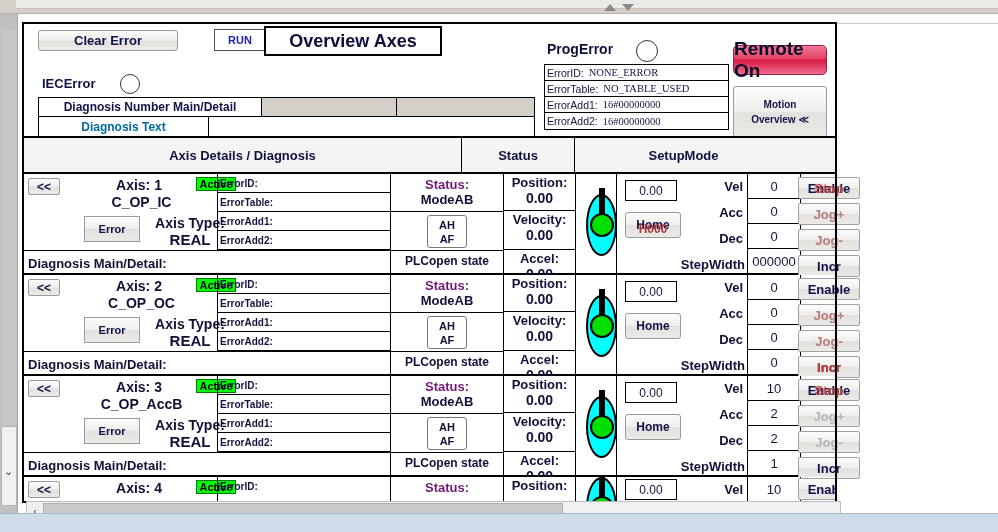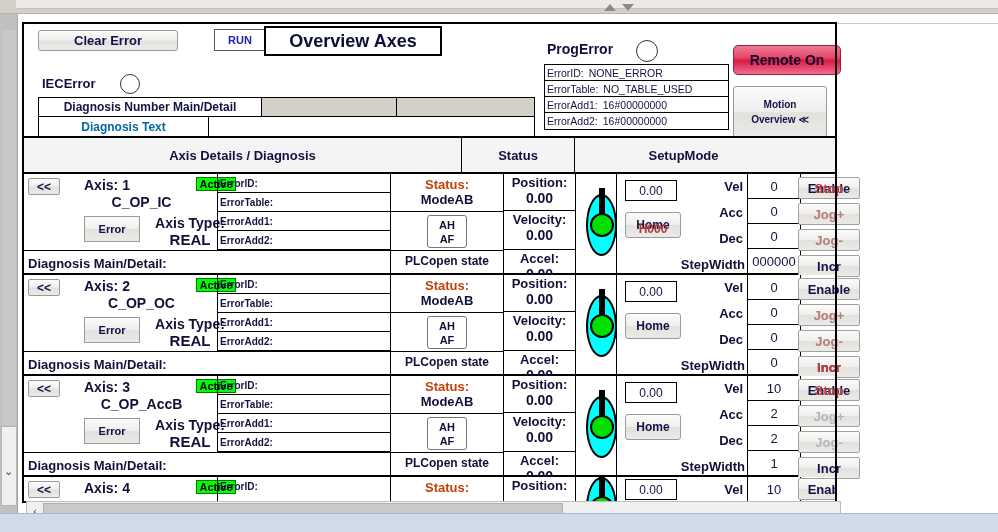--- a/index.html
+++ b/index.html
@@ -142,28 +142,28 @@
   #progerror-table {
     position:absolute; left:520px; top:40px; width:185px; height:66px;
     border:1px solid #000; background:#ffffff;
   }
   .pe-row {
     height:16px; border-bottom:1px solid #000; display:flex; align-items:center;
     padding-left:2px; font-size:10.5px; color:#13133f; white-space:nowrap; overflow:hidden;
   }
   .pe-row:last-child { border-bottom:none; }
   .pe-key { font-weight:normal; }
-  .pe-val { margin-left:5px; }
+  .pe-val { margin-left:5px;font-family:Liberation Serif, serif; }
 
   #remote-on-btn {
-    position:absolute; left:709px; top:21px; width:108px; height:30px;
+    position:absolute; left:709px; top:21px; width:94px; height:30px;
     background:linear-gradient(to bottom,#f07a96 0%,#e54668 42%,#d81b45 52%,#f06d8d 100%);
     border:1px solid #9b2040; border-radius:5px;
     display:flex; align-items:center; justify-content:center;
-    font-size:14px; font-weight:bold; color:#0b0b2e; cursor:pointer;
+    font-size:19px; font-weight:bold; color:#0b0b2e; cursor:pointer;
   }
   #motion-overview-btn {
     position:absolute; left:709px; top:62px; width:94px; height:52px;
     font-size:10px; line-height:15px; flex-direction:column;
   }
 
   
   #col-header {
     position:absolute; left:0; top:112px; width:811px; height:38px;
     border-top:2px solid #000; border-bottom:2px solid #000;
@@ -191,21 +191,21 @@
 
   
   .ad-block { position:absolute; left:0; top:0; width:366px; height:100%; }
 
   .collapse-btn {
     position:absolute; left:4px; top:4px; width:32px; height:17px;
     font-size:12px; border-radius:2px;
   }
   .axis-title {
     position:absolute; left:60px; top:3px; width:110px; height:17px;
-    font-size:14px; font-weight:bold; color:#101038; text-align:left;
+    font-size:14px; font-weight:bold; color:#101038; text-align:center;
   }
   .axis-name {
     position:absolute; left:45px; top:20px; width:145px; height:18px;
     font-size:14px; font-weight:bold; color:#101038; text-align:center;
   }
   .active-badge {
     position:absolute; left:172px; top:3px; width:40px; height:14px;
     background:#00ff00; color:#000; font-size:11px; font-weight:bold;
     display:flex; align-items:center; justify-content:center; border:1px solid #007700;
   }
@@ -236,21 +236,21 @@
     font-size:13px; font-weight:bold; color:#101038;
   }
 
   
   .st-block {
     position:absolute; left:366px; top:0; width:113px; height:100%;
     border-left:1px solid #000;
   }
   .st-title {
     position:absolute; left:0; top:3px; width:100%; text-align:center;
-    font-size:13px; font-weight:bold; color:#c2410c;
+    font-size:13px; font-weight:bold; color:#701a75;
   }
   .st-mode {
     position:absolute; left:0; top:18px; width:100%; text-align:center;
     font-size:13px; font-weight:bold; color:#101038;
   }
   .st-sep1 { position:absolute; left:0; top:37px; width:100%; border-top:1px solid #000; }
   .ahaf {
     position:absolute; left:36px; top:41px; width:40px; height:33px;
     border:1px solid #777; border-radius:3px; background:#ffffff;
     display:flex; flex-direction:column; align-items:center; justify-content:center;

